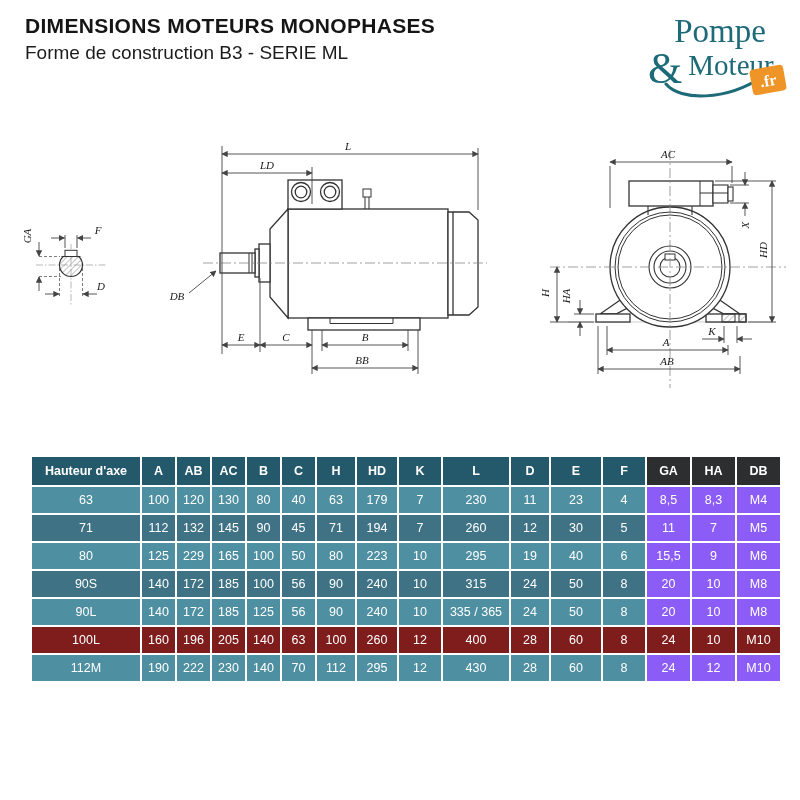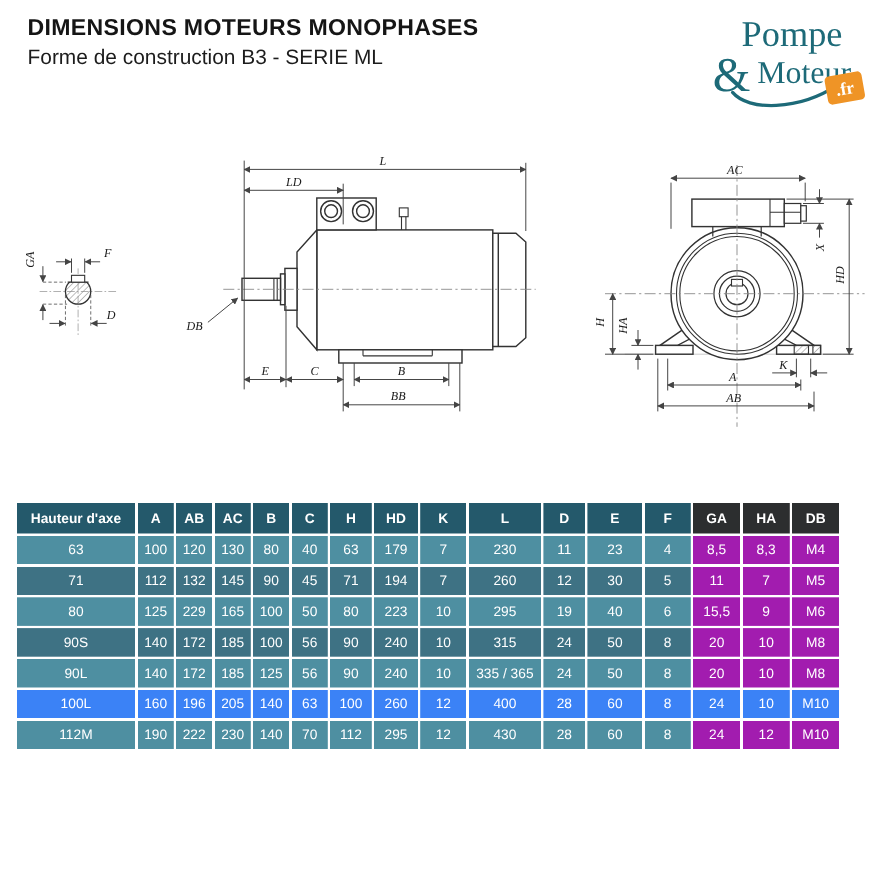--- a/index.html
+++ b/index.html
@@ -9,31 +9,31 @@
   #titleblock{position:absolute;left:25px;top:14px;}
   #titleblock h1{margin:0;font-size:21px;font-weight:bold;letter-spacing:.3px;color:#151515;}
   #titleblock .sub{margin-top:4px;font-size:19px;color:#1c1c1c;}
   #logo{position:absolute;left:628px;top:6px;}
   
   .drawing{position:absolute;}
   #shaft-svg{left:12px;top:198px;}
   #side-svg{left:165px;top:130px;}
   #front-svg{left:540px;top:130px;}
   
-  #tablewrap{position:absolute;left:13px;top:455px;width:750px;}
+  #tablewrap{position:absolute;left:30px;top:455px;width:750px;}
   table.dim{border-collapse:collapse;table-layout:fixed;width:750px;color:#fff;}
   table.dim th,table.dim td{border:2px solid #fff;text-align:center;vertical-align:middle;
       font-size:12.5px;padding:0;overflow:hidden;white-space:nowrap;}
   table.dim thead th{background:#24596B;font-weight:bold;height:28px;}
   table.dim thead th.hdr-dark{background:#2C2E2F;}
   table.dim tbody td{height:26px;font-weight:normal;}
   tr.light td{background:#4E8FA1;}
   tr.dark td{background:#3E7284;}
-  tr.light td.cell-dark, tr.dark td.cell-dark{background:#a21caf;margin-top:28px;}
-  tr.hl td{background:#3b82f6;}
+  tr.light td.cell-dark, tr.dark td.cell-dark{background:#8b5cf6;margin-top:28px;}
+  tr.hl td{background:#7f1d1d;}
   text.dimlbl{font-family:"Liberation Serif",serif;font-style:italic;font-size:11px;fill:#1a1a1a;}
 </style>
 </head>
 <body>
 
 <div id="page">
 
   <div id="titleblock">
     <h1>DIMENSIONS MOTEURS MONOPHASES</h1>
     <div class="sub">Forme de construction B3 - SERIE ML</div>

